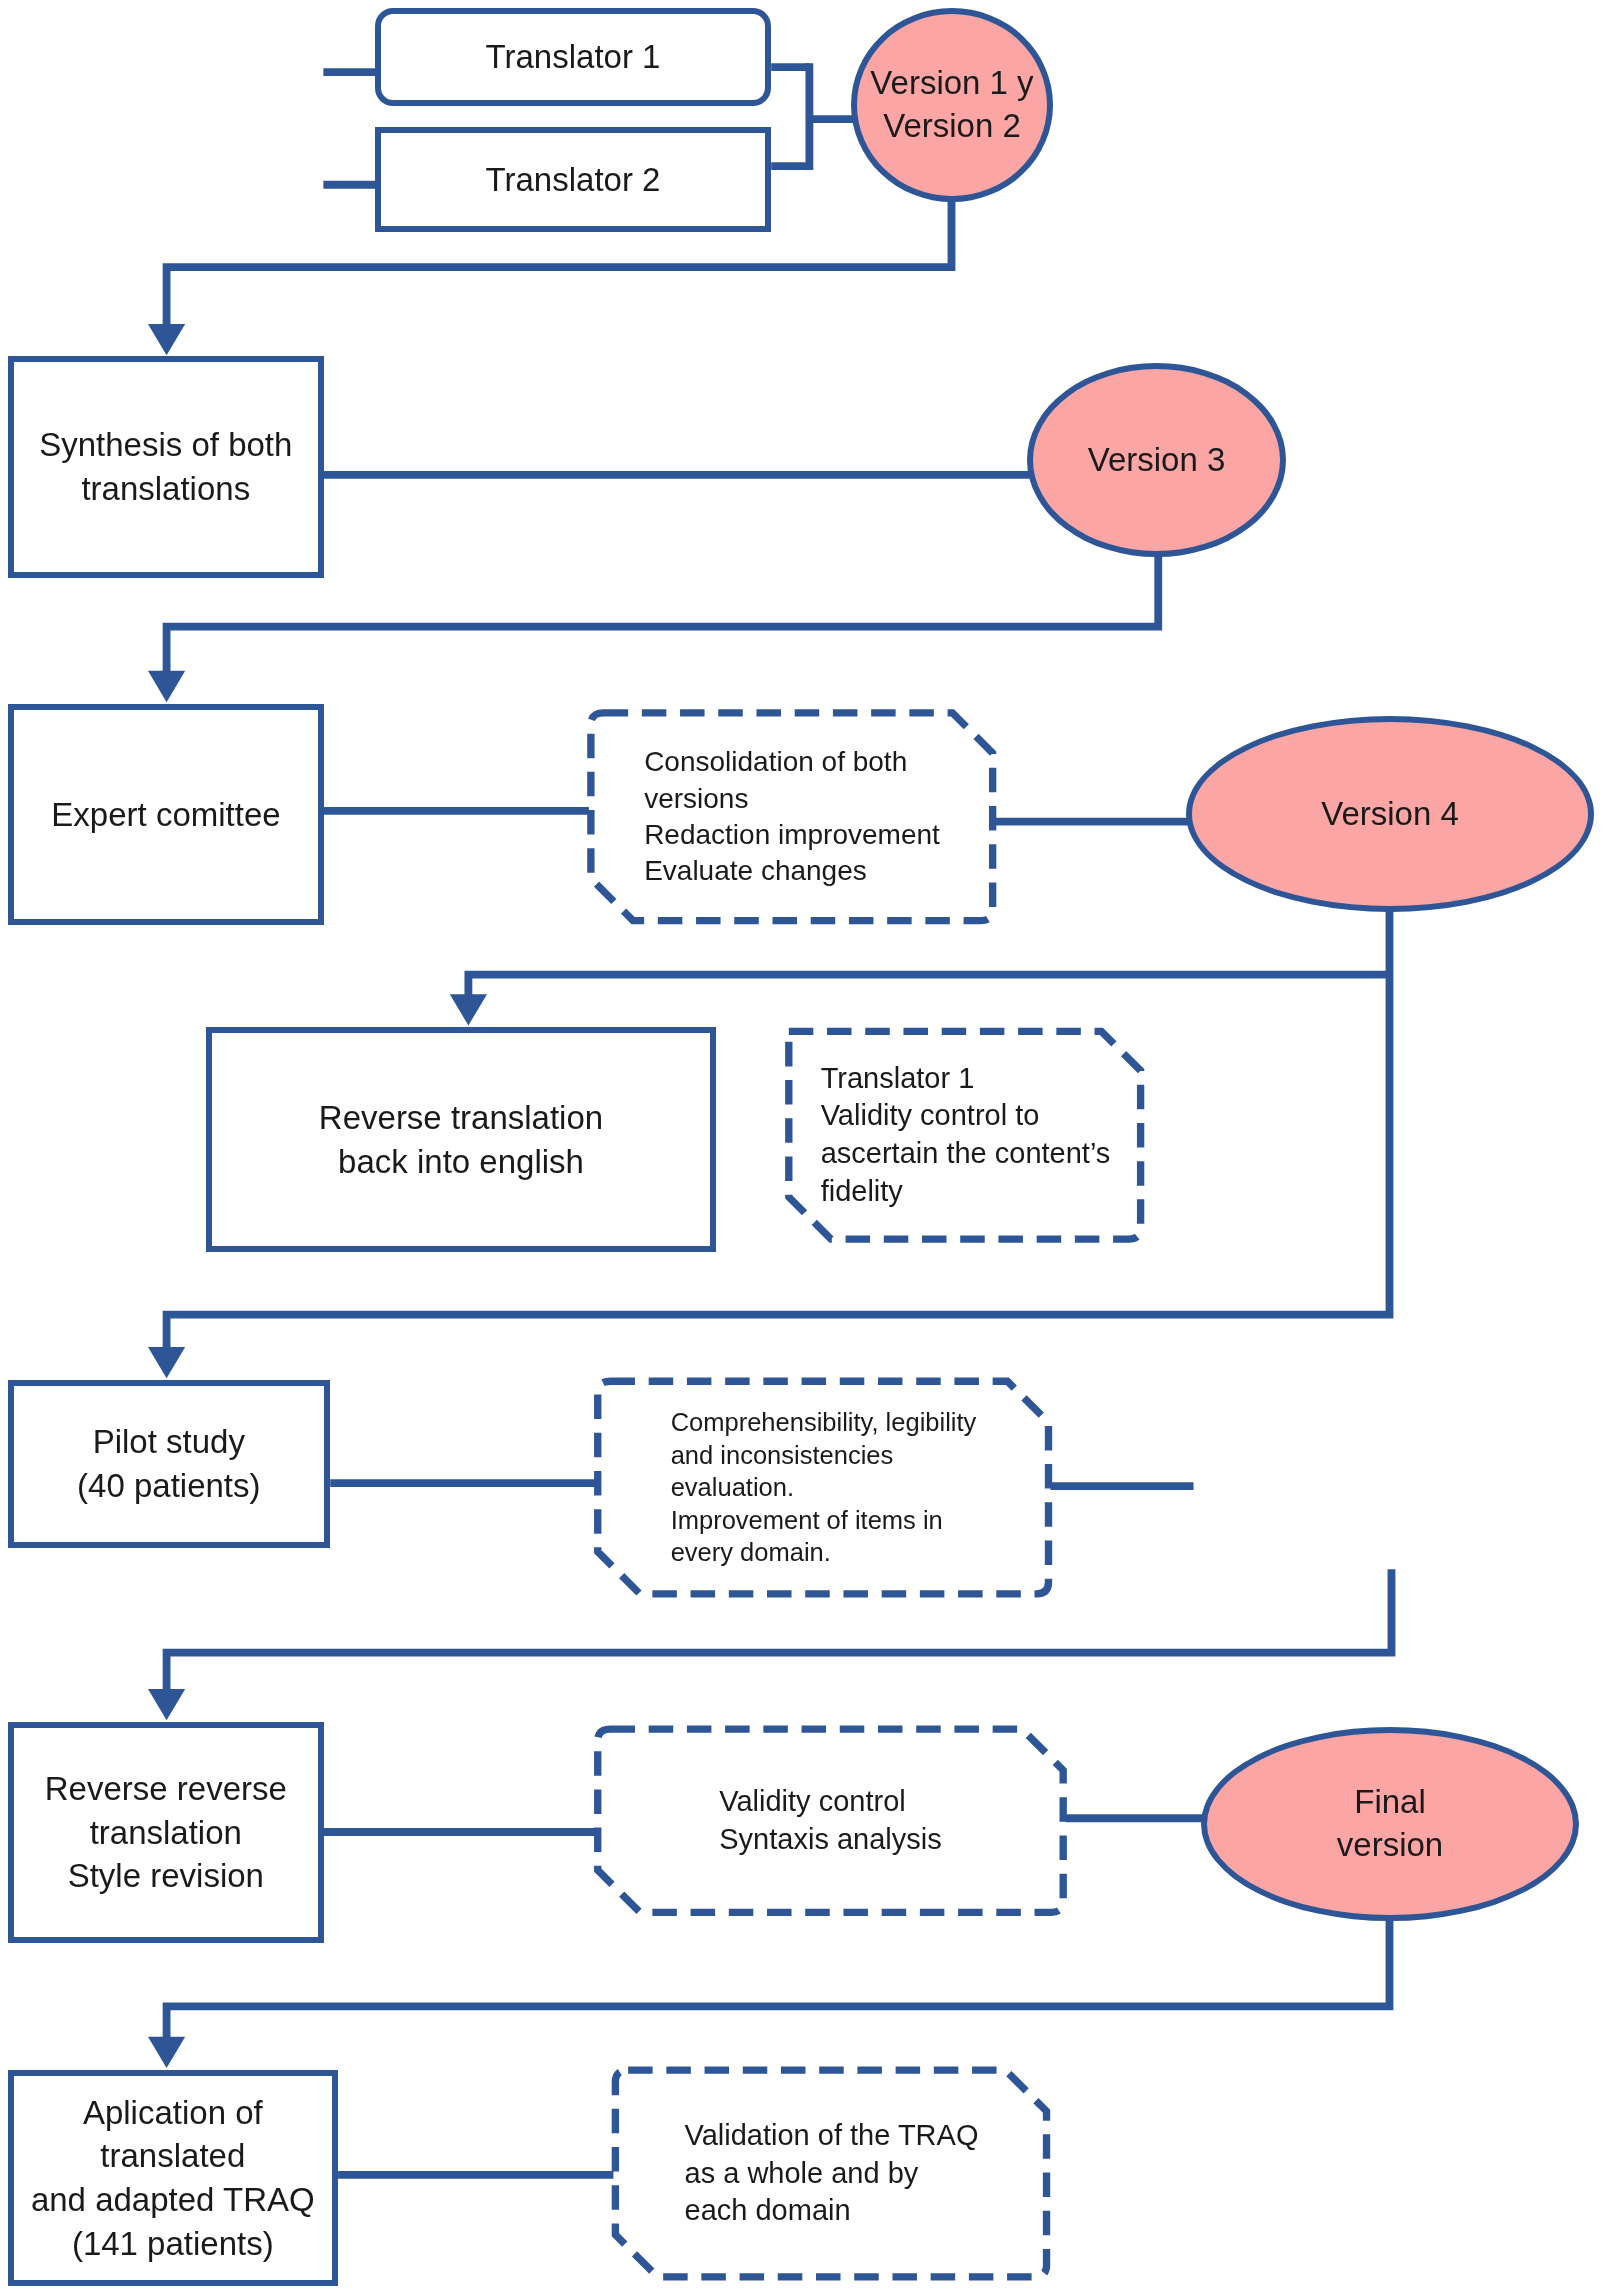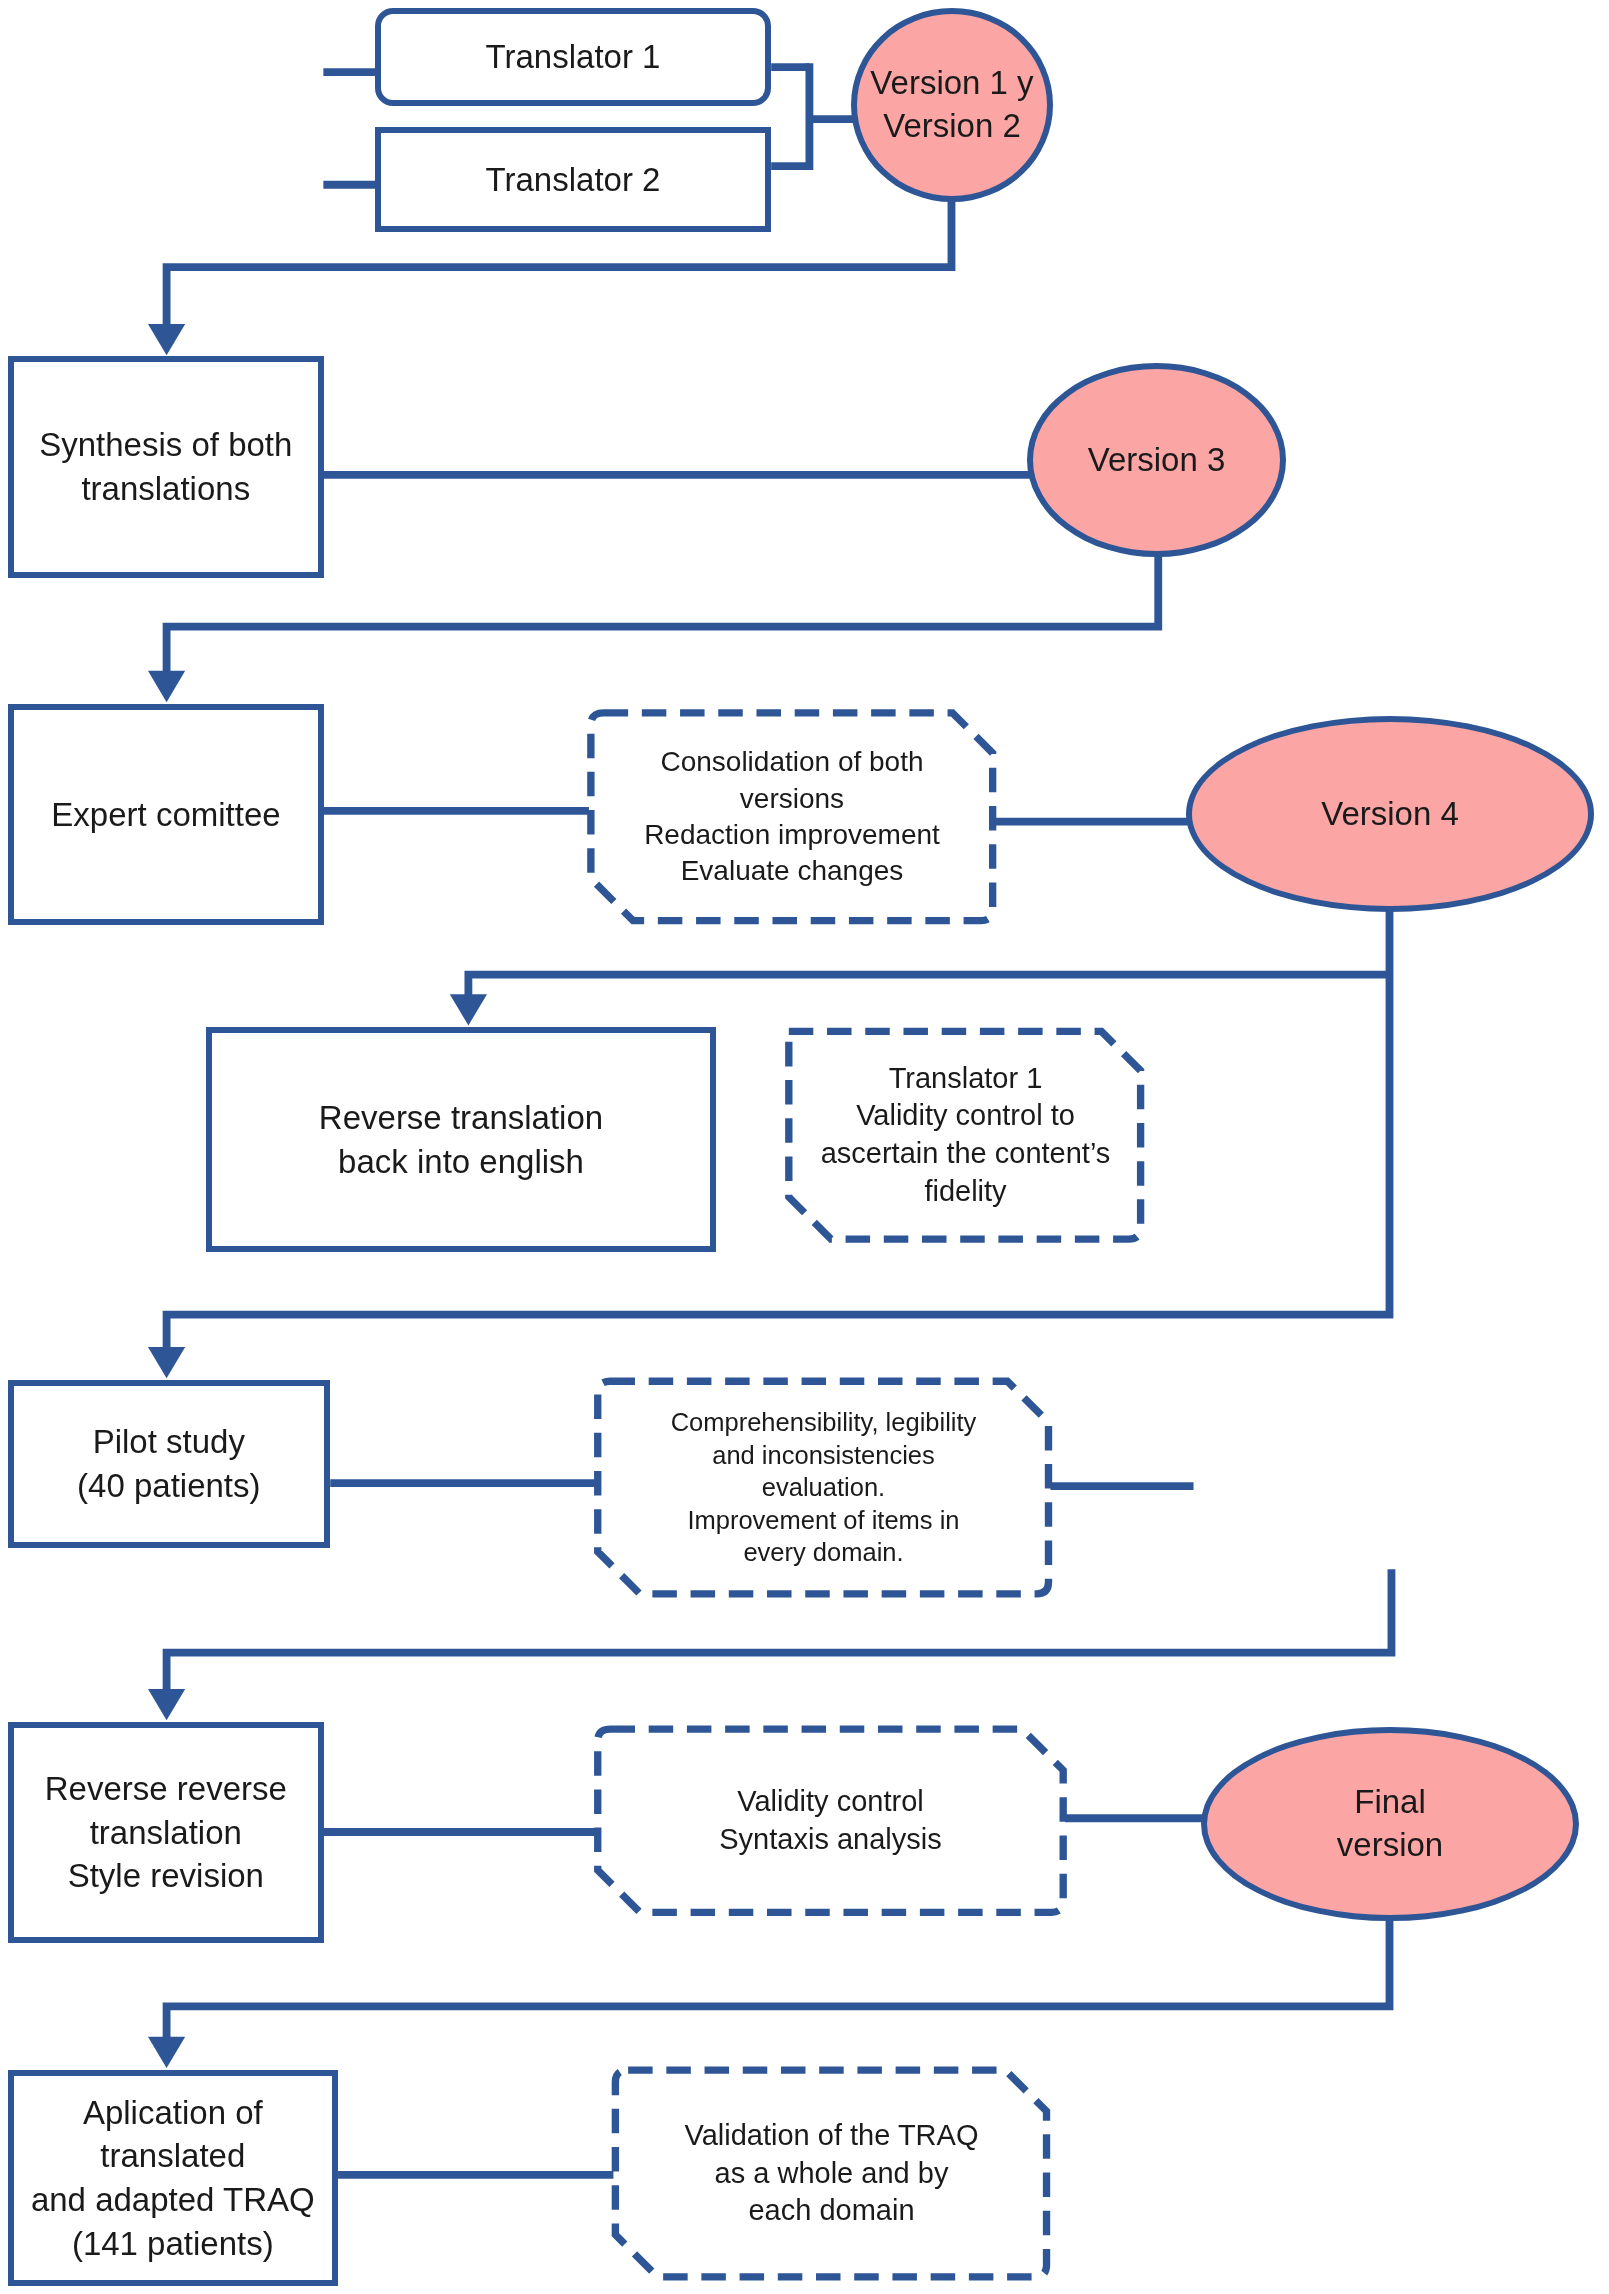--- a/index.html
+++ b/index.html
@@ -20,21 +20,21 @@
   .ellipse {
     position:absolute; box-sizing:border-box;
     border:6.9px solid var(--blue); background:#fca5a5; border-radius:50%;
     display:flex; align-items:center; justify-content:center;
     text-align:center; white-space:pre-line;
     font-size:33px; line-height:1.3; color:var(--ink);
   }
   .note {
     position:absolute; box-sizing:border-box;
     display:flex; align-items:center; justify-content:center;
-    text-align:center; white-space:pre-line;
+    text-align:left; white-space:pre-line;
     font-size:29px; line-height:1.3; color:var(--ink);
     padding:5.9px 13.7px;
   }
   .f29 { font-size:28px; }
   .f26 { font-size:25.5px; line-height:1.28; }
 </style>
 </head>
 <body>
 
 <div class="stage">

